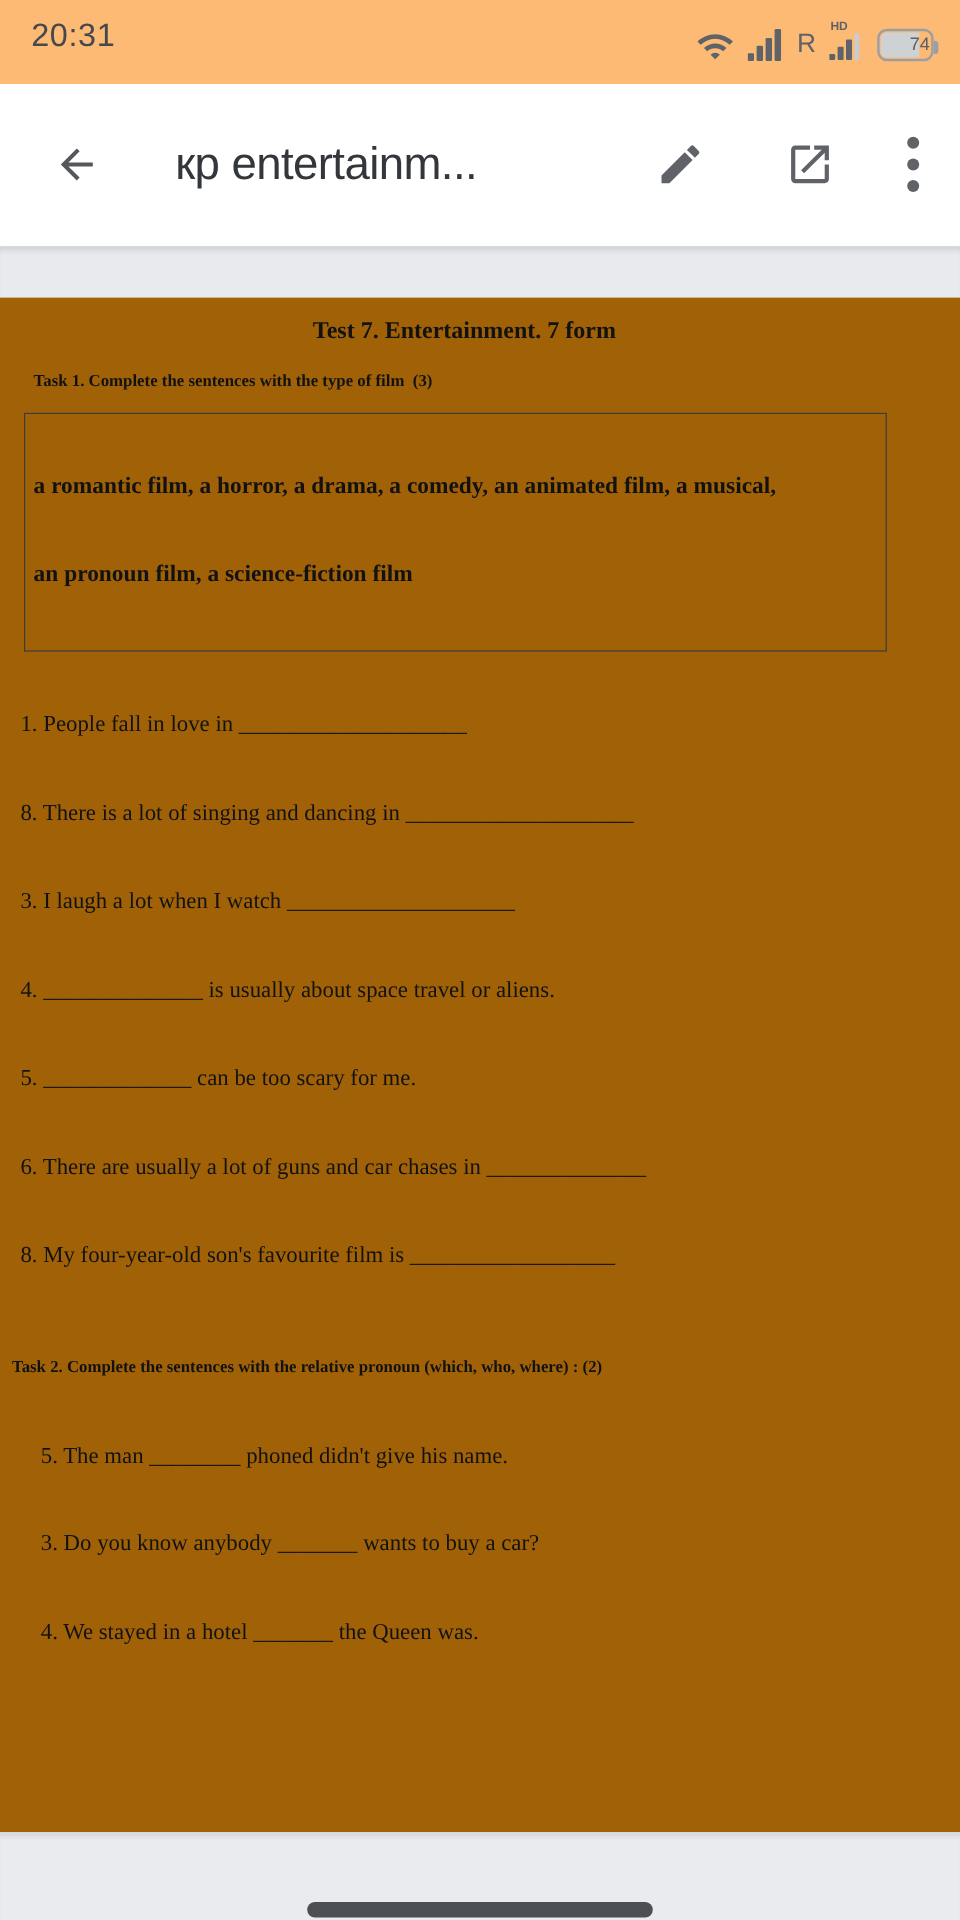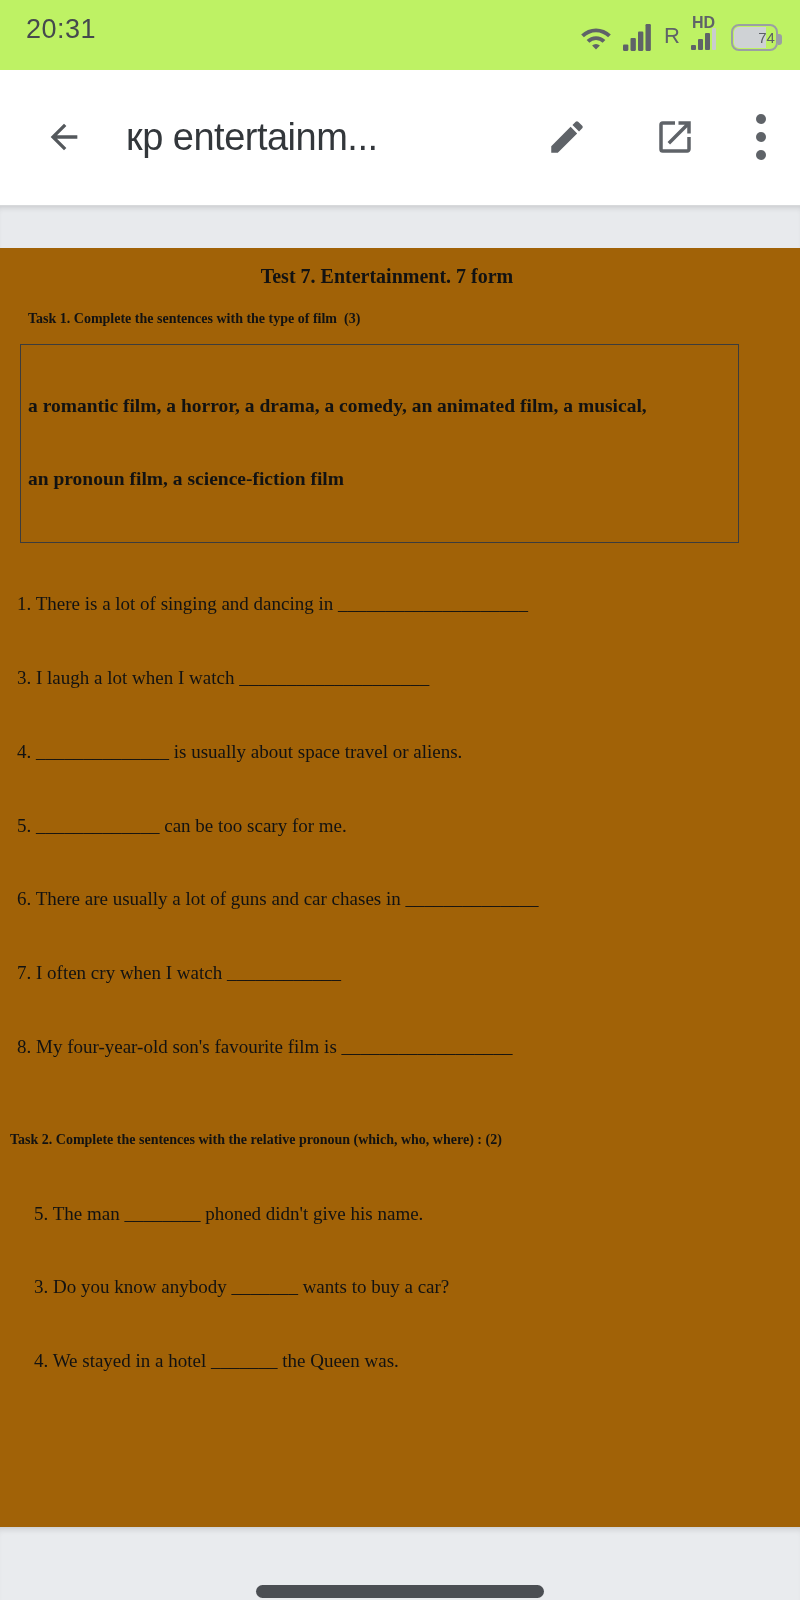--- a/index.html
+++ b/index.html
@@ -7,38 +7,38 @@
     width:800px; height:1600px; overflow:hidden; background:#ffffff;
     font-family:"Liberation Sans", sans-serif;
     -webkit-font-smoothing:antialiased;
   }
   .screen { width:800px; height:1600px; display:flex; flex-direction:column; }
 
   
   .status-bar {
     height:70px; box-sizing:border-box;
     display:flex; justify-content:space-between; align-items:flex-start;
-    padding:14px 22px 0 26px; background:#bef264;
+    padding:14px 22px 0 26px; background:#fdba74;
   }
   .time { font-size:27px; color:#45494d; letter-spacing:.5px; font-weight:500; }
   .status-icons { display:flex; align-items:flex-end; gap:11px; margin-top:1px; height:36px; }
   .net-label { font-size:22px; color:#5f6368; line-height:30px; font-weight:500; }
   .hd-cluster { display:flex; flex-direction:column; align-items:flex-start; }
-  .hd-label { font-size:16px; font-weight:bold; color:#5f6368; line-height:9px; margin-left:1px; }
+  .hd-label { font-size:10px; font-weight:bold; color:#5f6368; line-height:9px; margin-left:1px; }
   .battery { position:relative; width:47px; height:27px; border:2.5px solid #9b9fa3;
     border-radius:8px; box-sizing:border-box; display:flex; align-items:center; margin-left:3px; }
   .battery-fill { position:absolute; left:1px; top:1px; bottom:1px; width:74%;
     background:#cfd2d5; border-radius:5px 0 0 5px; }
   .battery-text { position:relative; width:100%; text-align:center; font-size:15px; color:#5c6064;padding-left:24px; }
   .battery-nub { position:absolute; right:-6px; top:8px; width:4px; height:11px;
     background:#9b9fa3; border-radius:0 3px 3px 0; }
 
   
   .app-bar { height:135px; box-sizing:border-box; background:#fff;
-    display:flex; align-items:center; padding:0 32px 0 44px; }
+    display:flex; align-items:center; padding:0 32px 0 44px;gap:20px; }
   .icon-btn { background:none; border:none; padding:0; cursor:pointer; display:flex; align-items:center; }
   .app-title { flex:1; margin-left:42px; font-size:38px; color:#33373b;
     white-space:nowrap; overflow:hidden; letter-spacing:-0.5px; }
   .action-group { display:flex; align-items:center; gap:0; }
   .action-group .icon-btn { margin-left:0; }
   .btn-edit { margin-right:66px; }
   .btn-open { margin-right:58px; }
 
   
   .gap-band { height:42px; background:#e8eaed; border-top:1px solid #d7d9db;
@@ -145,26 +145,26 @@
 
   <div class="doc">
     <div class="doc-title">Test 7. Entertainment. 7 form</div>
 
     <div class="task-head">Task 1. Complete the sentences with the type of film  (3)</div>
     <div class="word-box">
       <div>a romantic film, a horror, a drama, a comedy, an animated film, a musical,</div>
       <div>an pronoun film, a science-fiction film</div>
     </div>
     <div class="t1-items">
-      <div>1. There is a lot of singing and dancing in ____________________</div>
+      <div>1. People fall in love in ____________________</div>
+      <div>8. There is a lot of singing and dancing in ____________________</div>
       <div>3. I laugh a lot when I watch ____________________</div>
       <div>4. ______________ is usually about space travel or aliens.</div>
       <div>5. _____________ can be too scary for me.</div>
       <div>6. There are usually a lot of guns and car chases in ______________</div>
-      <div>7. I often cry when I watch ____________</div>
       <div>8. My four-year-old son's favourite film is __________________</div>
     </div>
 
     <div class="task-head t2-head">Task 2. Complete the sentences with the relative pronoun (which, who, where) : (2)</div>
     <div class="t2-items">
       <div>5. The man ________ phoned didn't give his name.</div>
       <div>3. Do you know anybody _______ wants to buy a car?</div>
       <div>4. We stayed in a hotel _______ the Queen was.</div>
       
       

